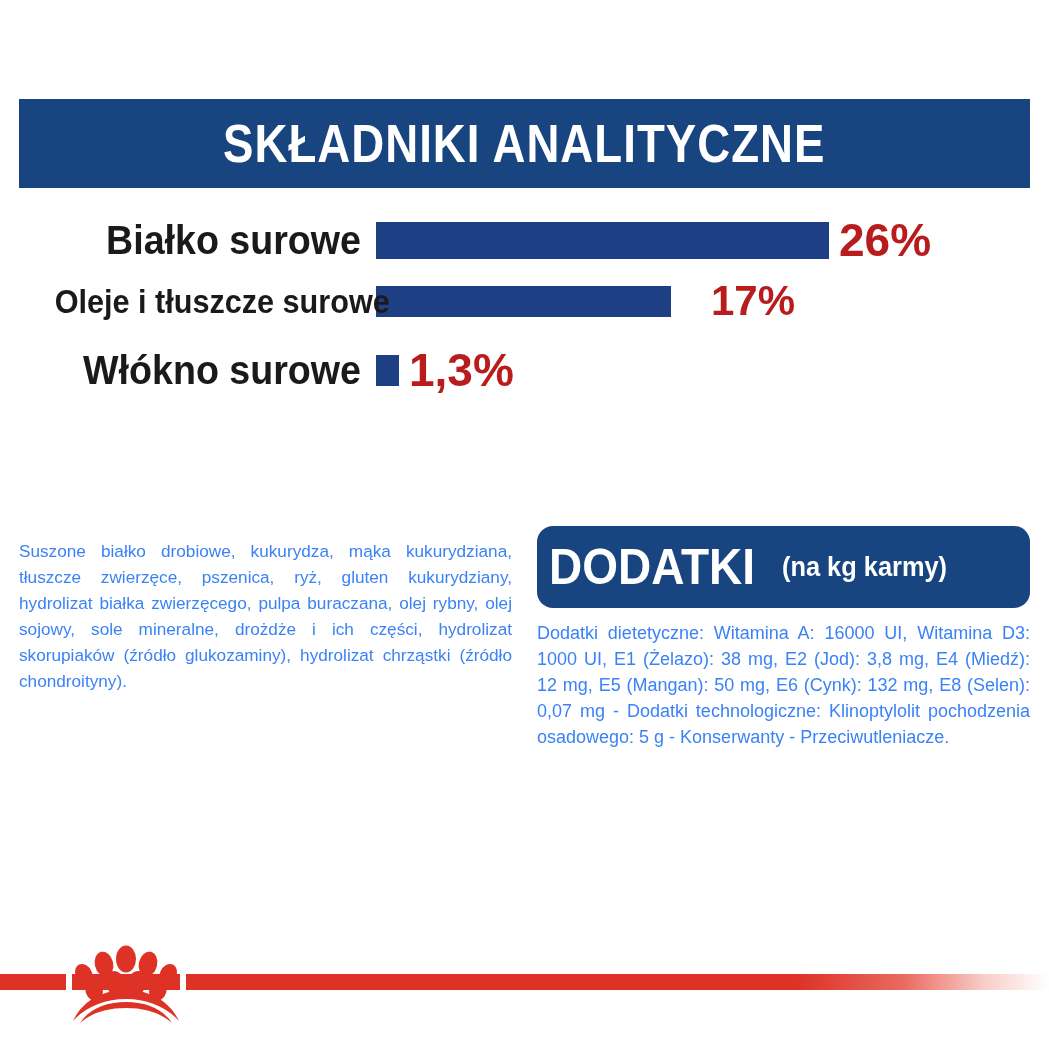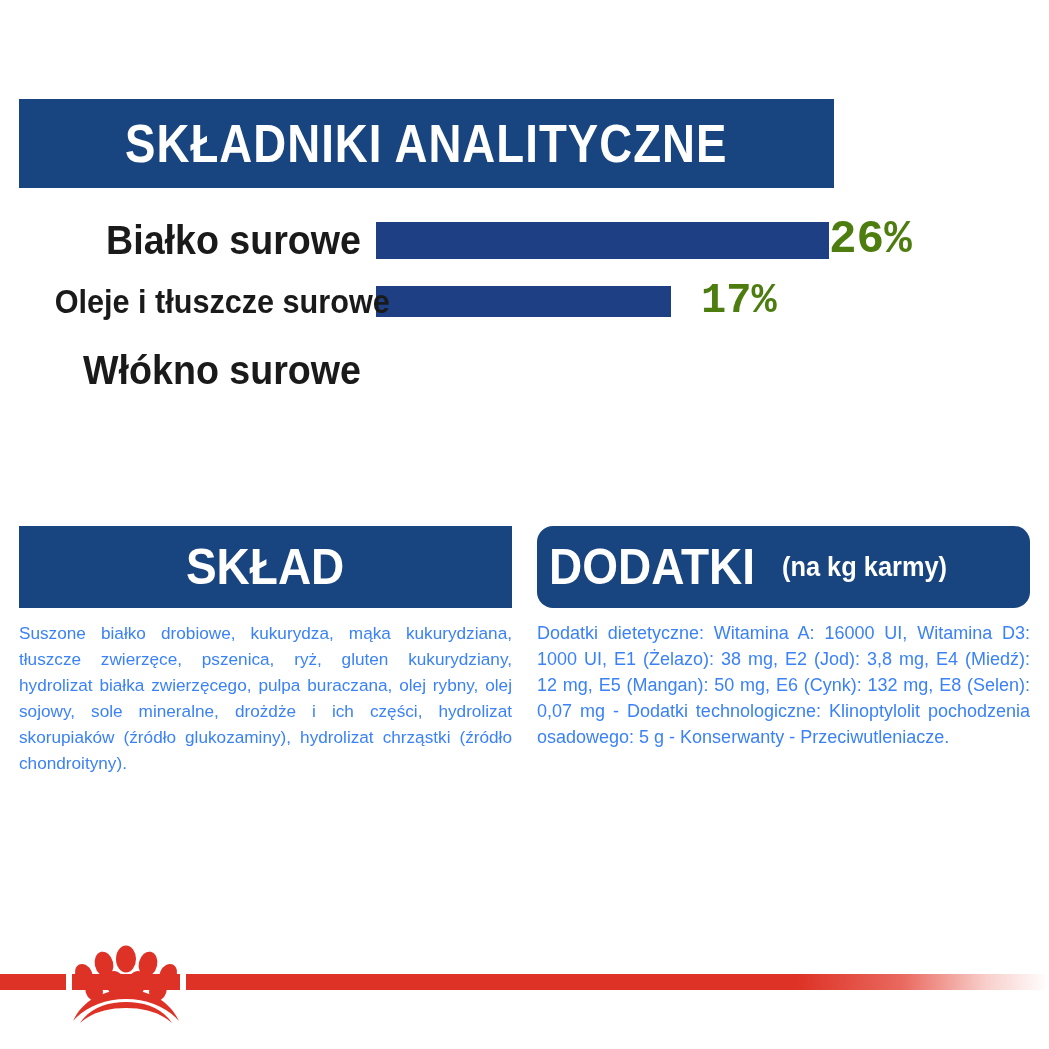--- a/index.html
+++ b/index.html
@@ -20,21 +20,21 @@
     position: absolute;
     inset: 0;
     background: #ffffff;
   }
 
   
   .main-banner {
     position: absolute;
     left: 19px;
     top: 99px;
-    width: 815px;
+    width: 1011px;
     height: 89px;
     background: #18457F;
     display: flex;
     align-items: center;
     justify-content: center;
   }
   .main-banner-title {
     color: #ffffff;
     font-family: "Liberation Sans", sans-serif;
     font-weight: bold;
@@ -87,25 +87,26 @@
   }
   .chart-bar {
     background: #1F3F84;
     display: block;
   }
   .chart-row-0 .chart-bar { width: 453px; height: 37px; }
   .chart-row-1 .chart-bar { width: 295px; height: 31px; }
   .chart-row-2 .chart-bar { width: 23px;  height: 31px; }
 
   .chart-value {
-    color: #4d7c0f;
-    font-family: Liberation Mono, monospace;
-    font-weight: bold;
-    line-height: 1;
-    white-space: nowrap;
+    color: #b91c1c;
+    font-family: Liberation Sans, sans-serif;
+    font-weight: bold;
+    line-height: 1;
+    white-space: nowrap;
+    padding-left: 10px;
   }
   .chart-row-0 .chart-value { font-size: 46px; }
   .chart-row-1 .chart-value { font-size: 42px; margin-left: 30px; }
   .chart-row-2 .chart-value { font-size: 46px; }
 
   
   .panels {
     position: absolute;
     left: 19px;
     top: 526px;
@@ -226,30 +227,31 @@
     <div class="chart-row chart-row-1">
       <div class="chart-label">Oleje i tłuszcze surowe</div>
       <div class="chart-bar-wrap">
         <span class="chart-bar"></span>
         <span class="chart-value">17%</span>
       </div>
     </div>
 
     <div class="chart-row chart-row-2">
       <div class="chart-label">Włókno surowe</div>
+      <div class="chart-bar-wrap">
+        <span class="chart-bar"></span>
+        <span class="chart-value">1,3%</span>
+      </div>
     </div>
 
   </div>
 
   <div class="panels">
 
     <div class="panel panel-left">
-      <div class="panel-header panel-header-center">
-        <span class="panel-title">SKŁAD</span>
-      </div>
       <div class="panel-body">Suszone białko drobiowe, kukurydza, mąka kukurydziana, tłuszcze zwierzęce, pszenica, ryż, gluten kukurydziany, hydrolizat białka zwierzęcego, pulpa buraczana, olej rybny, olej sojowy, sole mineralne, drożdże i ich części, hydrolizat skorupiaków (źródło glukozaminy), hydrolizat chrząstki (źródło chondroityny).</div>
     </div>
 
     <div class="panel panel-right">
       <div class="panel-header panel-header-left">
         <span class="panel-title">DODATKI</span>
         <span class="panel-title-sub">(na kg karmy)</span>
       </div>
       <div class="panel-body">Dodatki dietetyczne: Witamina A: 16000 UI, Witamina D3: 1000 UI, E1 (Żelazo): 38 mg, E2 (Jod): 3,8 mg, E4 (Miedź): 12 mg, E5 (Mangan): 50 mg, E6 (Cynk): 132 mg, E8 (Selen): 0,07 mg - Dodatki technologiczne: Klinoptylolit pochodzenia osadowego: 5 g - Konserwanty - Przeciwutleniacze.</div>
     </div>

